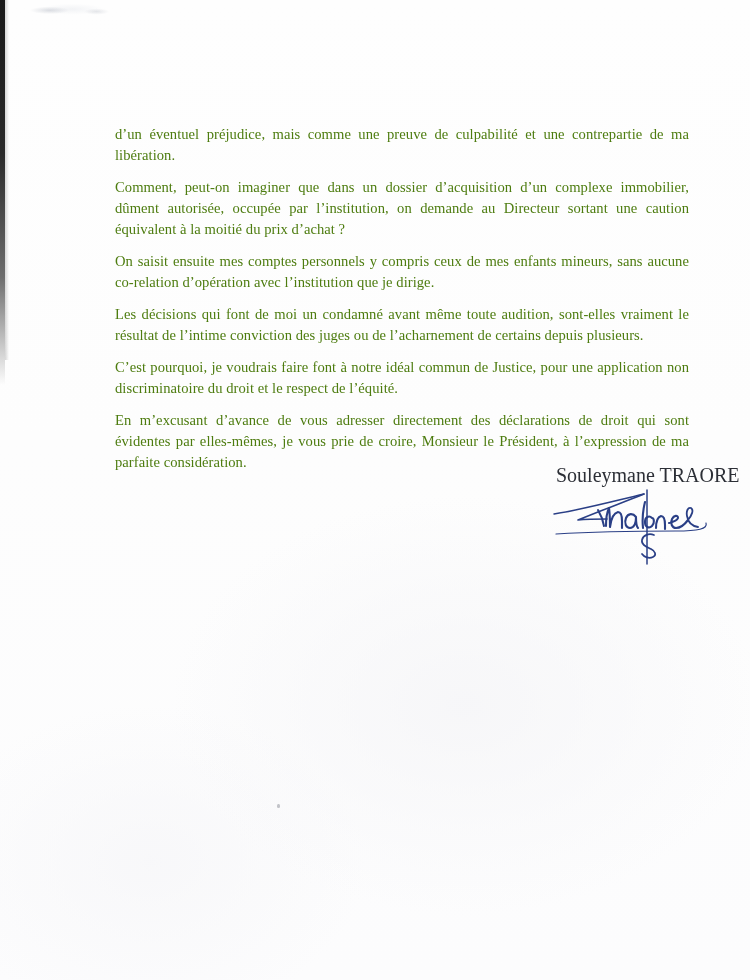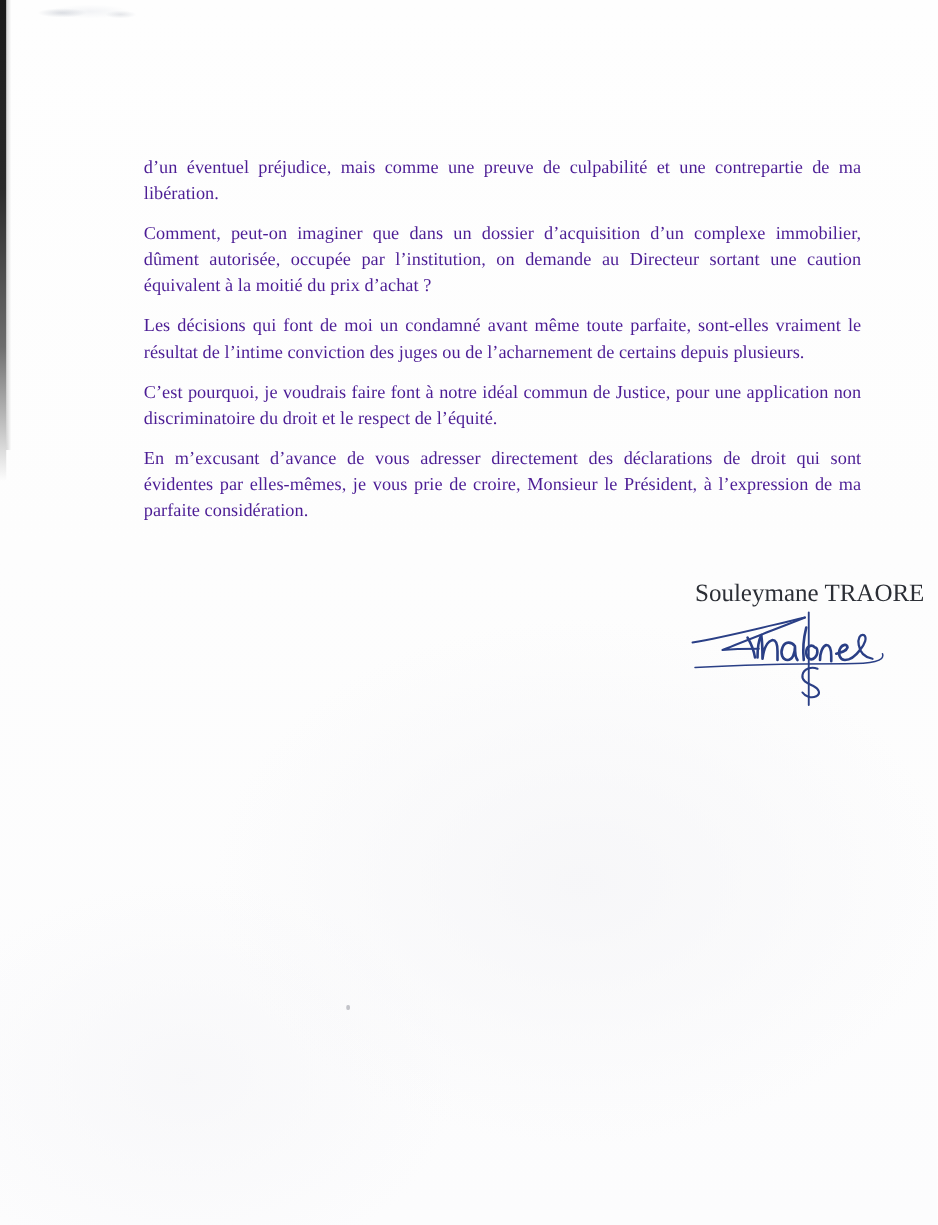--- a/index.html
+++ b/index.html
@@ -91,21 +91,21 @@
     top: 124px;
     width: 574px;
   }
 
   .para {
     margin: 0 0 11px 0;
     text-align: justify;
     text-justify: inter-word;
     font-size: 14.6px;
     line-height: 21px;
-    color: #4c1d95;
+    color: #4d7c0f;
     letter-spacing: 0.05px;
   }
   .para:last-child { margin-bottom: 0; }
 
   
   #signature-block {
     position: absolute;
     left: 470px;
     top: 466px;
     width: 250px;
@@ -140,21 +140,22 @@
 
   <div id="paper-tint"></div>
   <div id="scan-edge"></div>
   <div id="scan-edge-soft"></div>
   <div id="scan-smudge"></div>
   <div id="speck"></div>
 
   <div id="letter-body">
     <p class="para">d’un éventuel préjudice, mais comme une preuve de culpabilité et une contrepartie de ma libération.</p>
     <p class="para">Comment, peut-on imaginer que dans un dossier d’acquisition d’un complexe immobilier, dûment autorisée, occupée par l’institution, on demande au Directeur sortant une caution équivalent à la moitié du prix d’achat ?</p>
-    <p class="para">Les décisions qui font de moi un condamné avant même toute parfaite, sont-elles vraiment le résultat de l’intime conviction des juges ou de l’acharnement de certains depuis plusieurs.</p>
+    <p class="para">On saisit ensuite mes comptes personnels  y compris ceux de mes enfants mineurs, sans aucune co-relation d’opération avec l’institution que je dirige.</p>
+    <p class="para">Les décisions qui font de moi un condamné avant même toute audition, sont-elles vraiment le résultat de l’intime conviction des juges ou de l’acharnement de certains depuis plusieurs.</p>
     <p class="para">C’est pourquoi, je voudrais faire font à notre idéal commun de Justice, pour une application non discriminatoire du droit et le respect de l’équité.</p>
     <p class="para">En m’excusant d’avance de vous adresser directement des déclarations de droit qui sont évidentes par elles-mêmes, je vous prie de croire, Monsieur le Président, à l’expression de ma parfaite considération.</p>
   </div>
 
   <div id="signature-block">
     <div id="signer-name">Souleymane TRAORE</div>
 
     <div id="signature-mark">
       <svg viewBox="0 0 172 80" xmlns="http://www.w3.org/2000/svg" fill="none" stroke="#2a3f86" stroke-linecap="round" stroke-linejoin="round">
 

